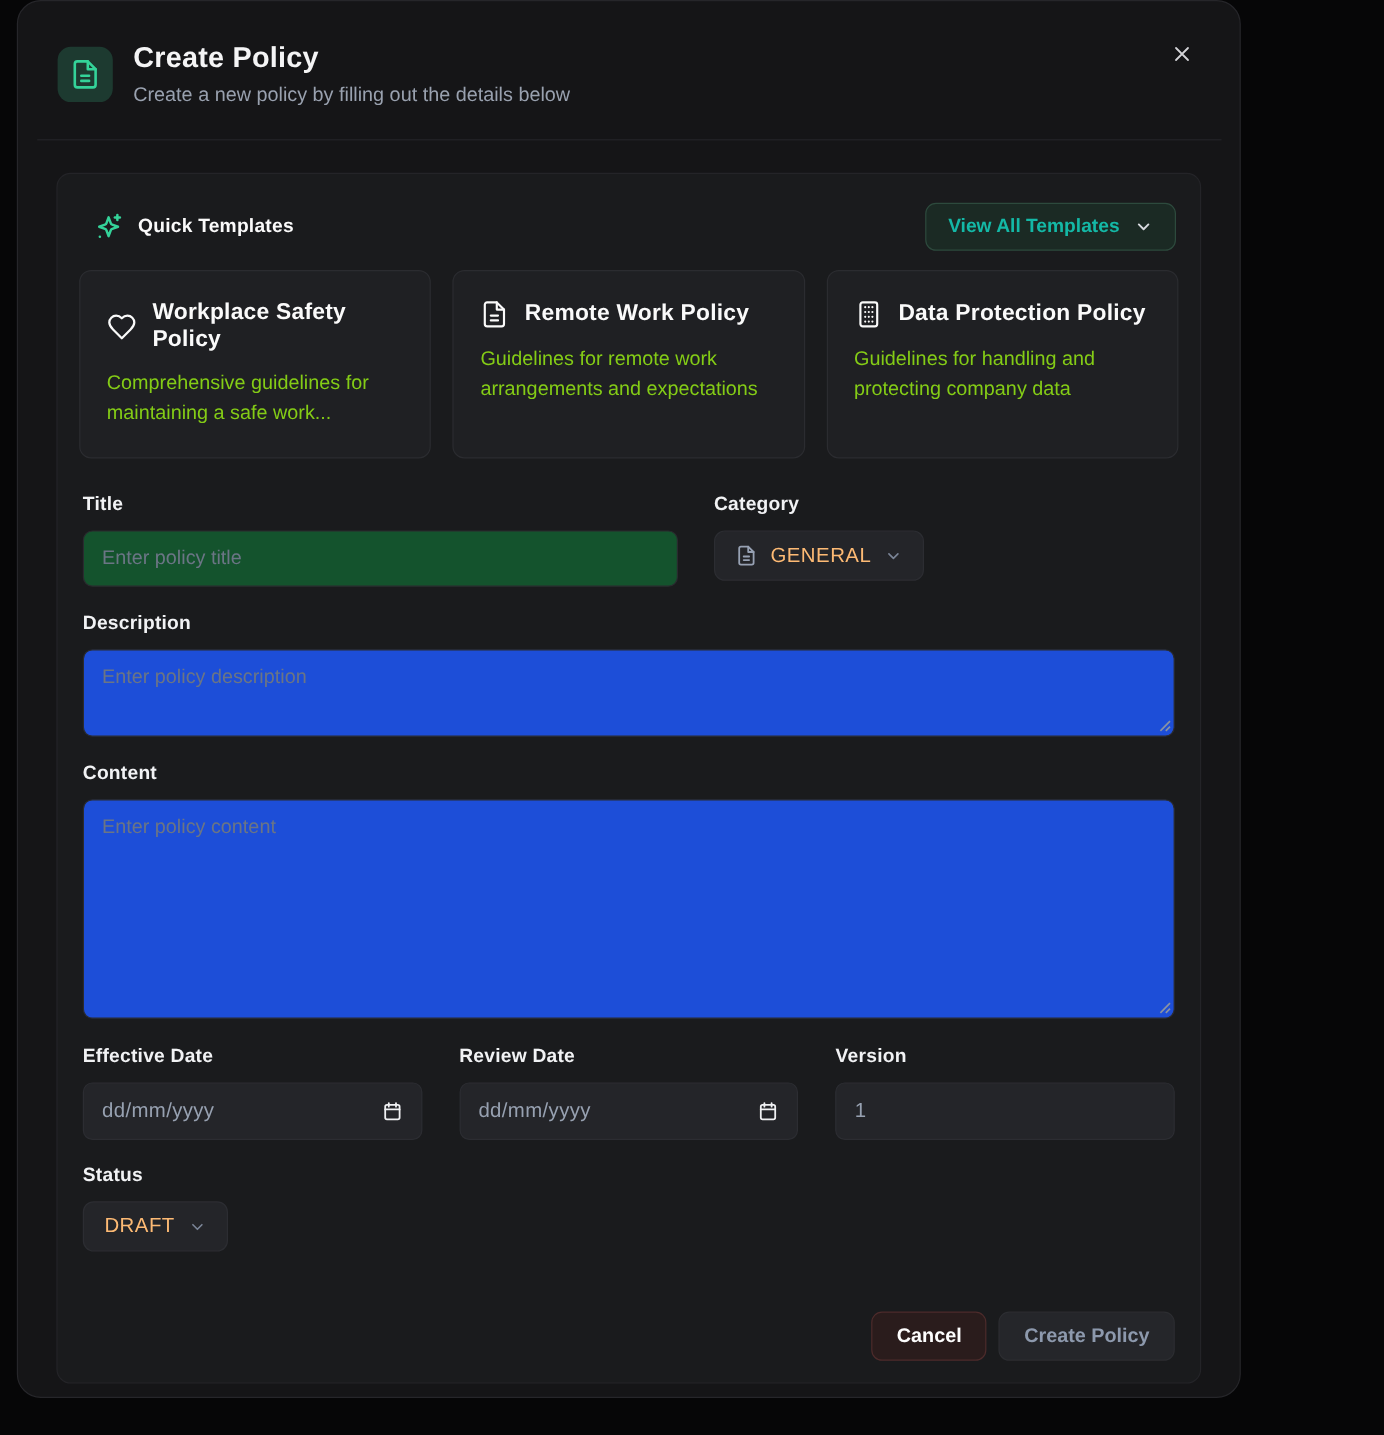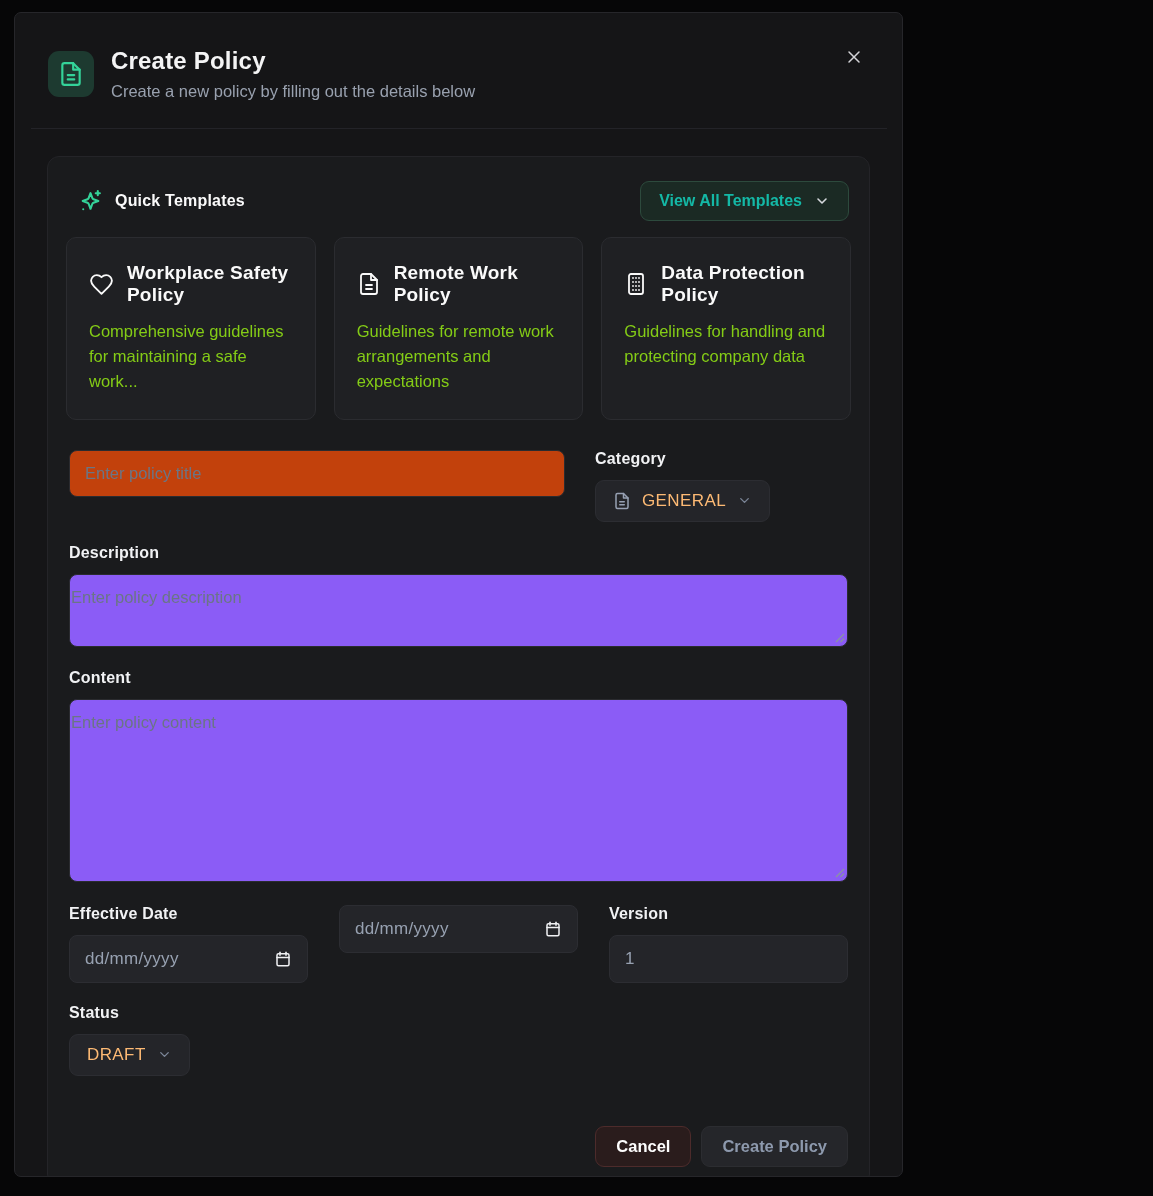--- a/index.html
+++ b/index.html
@@ -1,20 +1,20 @@
 <!DOCTYPE html>
 <html><head>
 <meta charset="utf-8">
 <style>
   * { margin:0; padding:0; box-sizing:border-box; }
   html,body { width:1153px; height:1196px; background:#060607; font-family:"Liberation Sans","DejaVu Sans",sans-serif; }
 
   .modal {
-    width:889px; height:1165px; margin:12px 14px;
-    background:#151517; border:1px solid #26262a; border-radius:7px;
+    width:1020px; height:1165px; margin:0 14px;
+    background:#151517; border:1px solid #26262a; border-radius:20px;
     position:relative; overflow:hidden;
   }
 
   
   .modal-header { display:flex; align-items:center; gap:17px; padding:34px 32px 27px 33px; }
   .header-icon {
     width:46px; height:46px; border-radius:11px; background:#1d3a30;
     display:flex; align-items:center; justify-content:center; flex:0 0 auto;
   }
   .modal-title { font-size:24px; font-weight:700; color:#f4f4f5; letter-spacing:.2px; }
@@ -50,36 +50,36 @@
   .card-title-row { display:flex; align-items:center; gap:13px; }
   .card-title { font-size:19px; font-weight:600; color:#fafafa; letter-spacing:.2px; }
   .card-desc { margin-top:13px; font-size:16.5px; line-height:1.53; color:#84cc16; }
 
   
   .form { margin-top:30px; padding:0 3px; }
   .field-label { display:block; font-size:16px; font-weight:700; color:#f1f2f4; margin-bottom:12px; letter-spacing:.2px; }
   .row1 { display:flex; gap:30px; }
   .field-title { width:496px; }
   .text-input {
-    width:100%; height:47px; background:#c2410c; border:1px solid #2a2b2f; border-radius:8px;
+    width:100%; height:47px; background:#14532d; border:1px solid #2a2b2f; border-radius:8px;
     padding:0 15px; font-size:16.5px; color:#e4e6ea; font-family:inherit; outline:none;
   }
   .text-input::placeholder { color:#6b7585; }
 
   .select-btn {
     display:inline-flex; align-items:center; gap:11px; cursor:pointer;
     background:#242529; border:1px solid #2c2d32; border-radius:9px;
     padding:10px 17px; font-size:17px; color:#fdba74; font-family:inherit; letter-spacing:.4px;
   }
 
   .field-block { margin-top:22px; }
   .ta-wrap { position:relative; }
   textarea.text-area {
-    display:block; width:100%; background:#8b5cf6; border:1px solid #2a2b2f; border-radius:8px;
-    padding:13px 1px; font-size:16.5px; color:#e4e6ea; font-family:inherit; outline:none;
+    display:block; width:100%; background:#1d4ed8; border:1px solid #2a2b2f; border-radius:8px;
+    padding:13px 15px; font-size:16.5px; color:#e4e6ea; font-family:inherit; outline:none;
     resize:none;
   }
   textarea.text-area::placeholder { color:#6b7585; }
   .ta-desc { height:73px; }
   .ta-content { height:183px; }
   .grip { position:absolute; right:3px; bottom:4px; pointer-events:none; }
 
   .dates-row { display:flex; gap:31px; margin-top:23px; }
   .dates-row .col { flex:1; }
   .date-input {
@@ -194,20 +194,21 @@
             <span class="card-title">Data Protection Policy</span>
           </div>
           <div class="card-desc">Guidelines for handling and protecting company data</div>
         </div>
       </div>
 
       <div class="form">
 
         <div class="row1">
           <div class="field-title">
+            <label class="field-label">Title</label>
             <input class="text-input" type="text" placeholder="Enter policy title" style="">
           </div>
           <div>
             <label class="field-label">Category</label>
             <div class="select-btn">
               <span>
                 <svg width="18" height="18" viewBox="0 0 24 24" fill="none" stroke="#97a1b3" stroke-width="2" stroke-linecap="round" stroke-linejoin="round">
                   <path d="M14 2H6a2 2 0 0 0-2 2v16a2 2 0 0 0 2 2h12a2 2 0 0 0 2-2V8z"></path>
                     <path d="M14 2v6h6"></path>
                   <line x1="9" y1="13" x2="15" y2="13"></line>
@@ -257,20 +258,21 @@
                 <svg width="18" height="18" viewBox="0 0 24 24" fill="none" stroke="#f0f1f3" stroke-width="2" stroke-linecap="round" stroke-linejoin="round">
                   <rect x="4" y="5" width="16" height="16" rx="2"></rect>
                     <line x1="16" y1="3" x2="16" y2="7"></line>
                     <line x1="8" y1="3" x2="8" y2="7"></line>
                     <line x1="4" y1="10" x2="20" y2="10"></line>
                 </svg>
               </span>
             </div>
           </div>
           <div class="col">
+            <label class="field-label">Review Date</label>
             <div class="date-input">
               <span class="date-ph">dd/mm/yyyy</span>
               <span>
                 <svg width="18" height="18" viewBox="0 0 24 24" fill="none" stroke="#f0f1f3" stroke-width="2" stroke-linecap="round" stroke-linejoin="round">
                   <rect x="4" y="5" width="16" height="16" rx="2"></rect>
                     <line x1="16" y1="3" x2="16" y2="7"></line>
                     <line x1="8" y1="3" x2="8" y2="7"></line>
                     <line x1="4" y1="10" x2="20" y2="10"></line>
                 </svg>
               </span>

